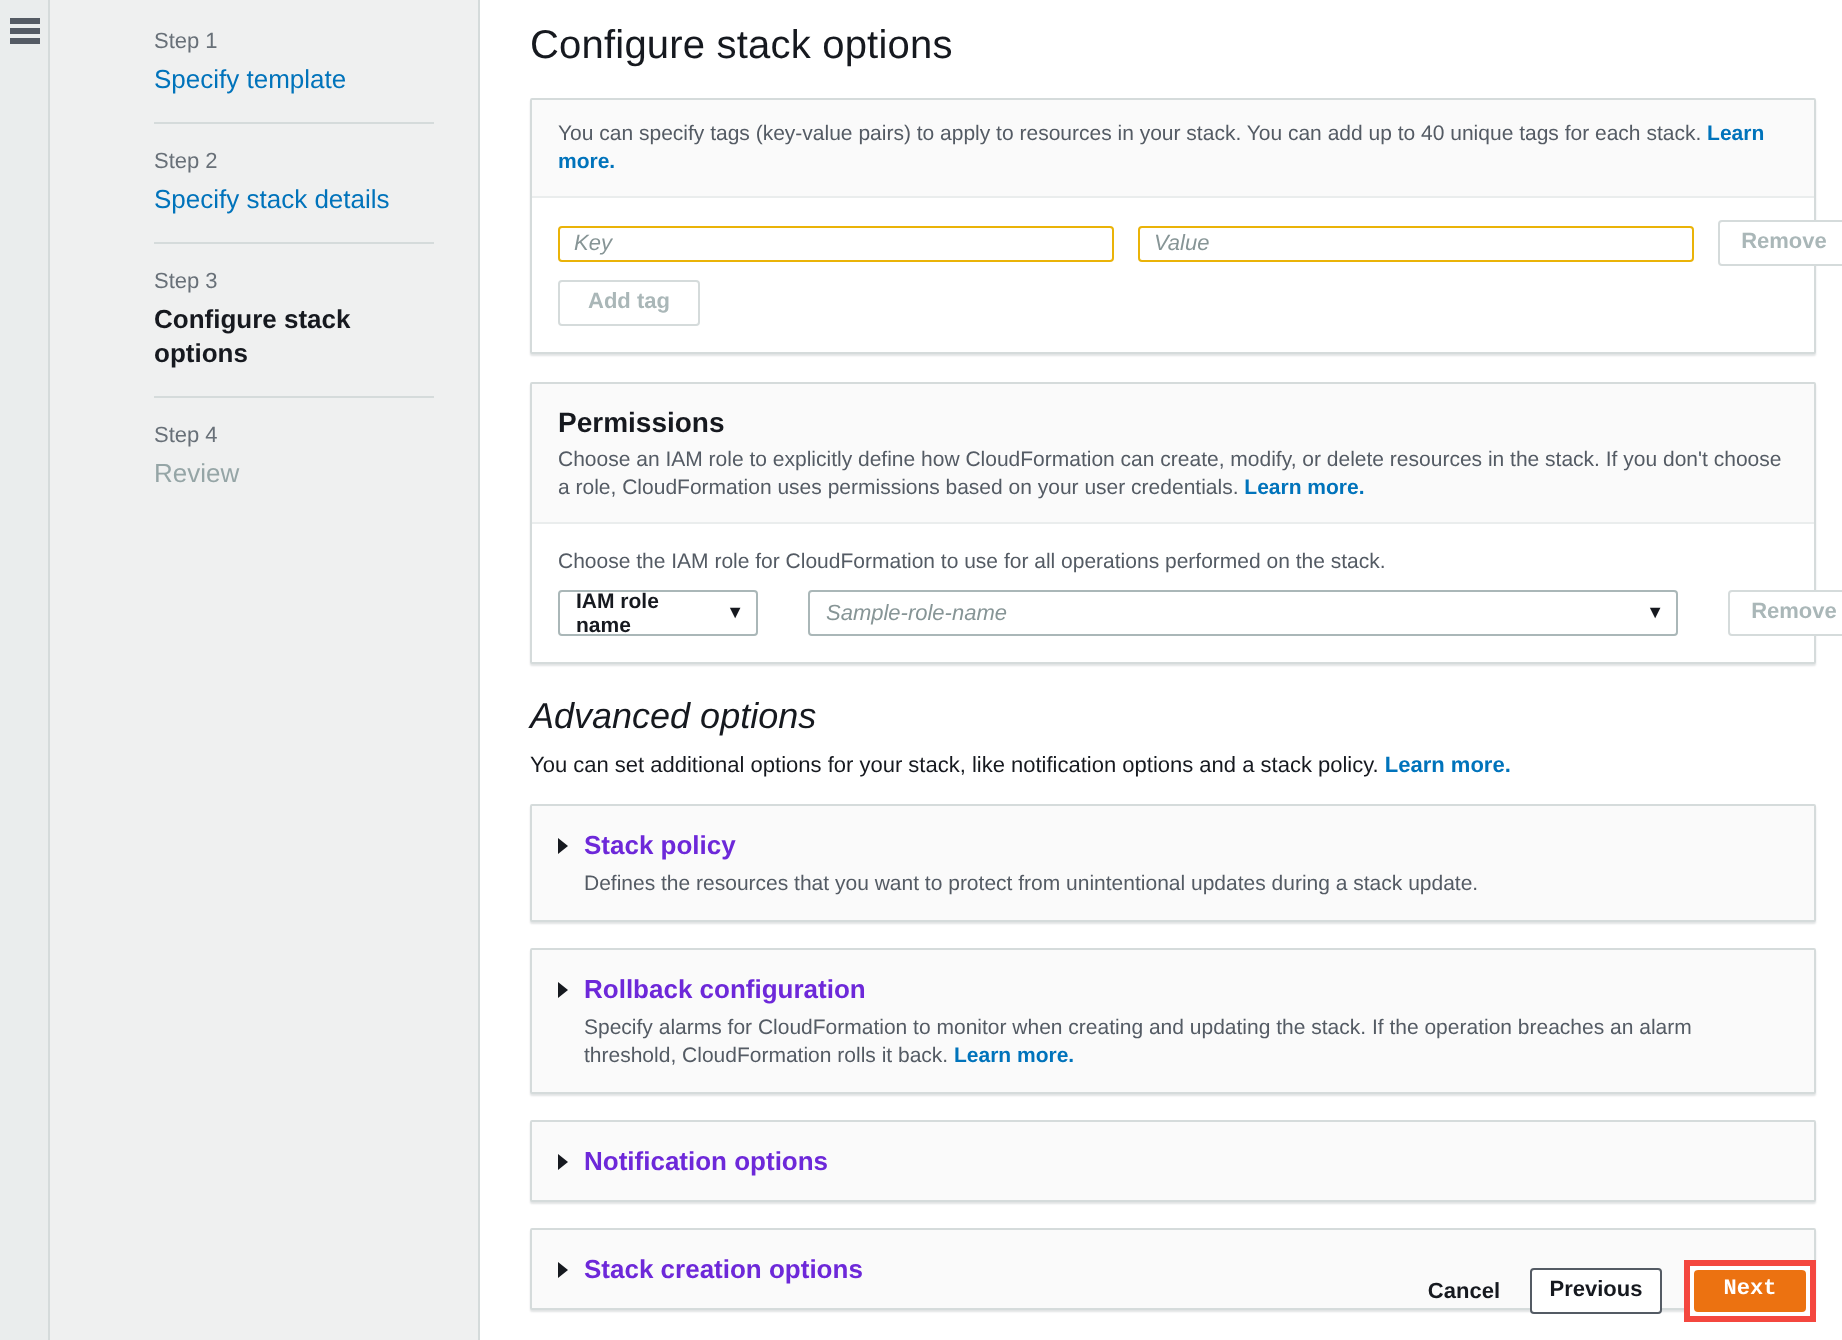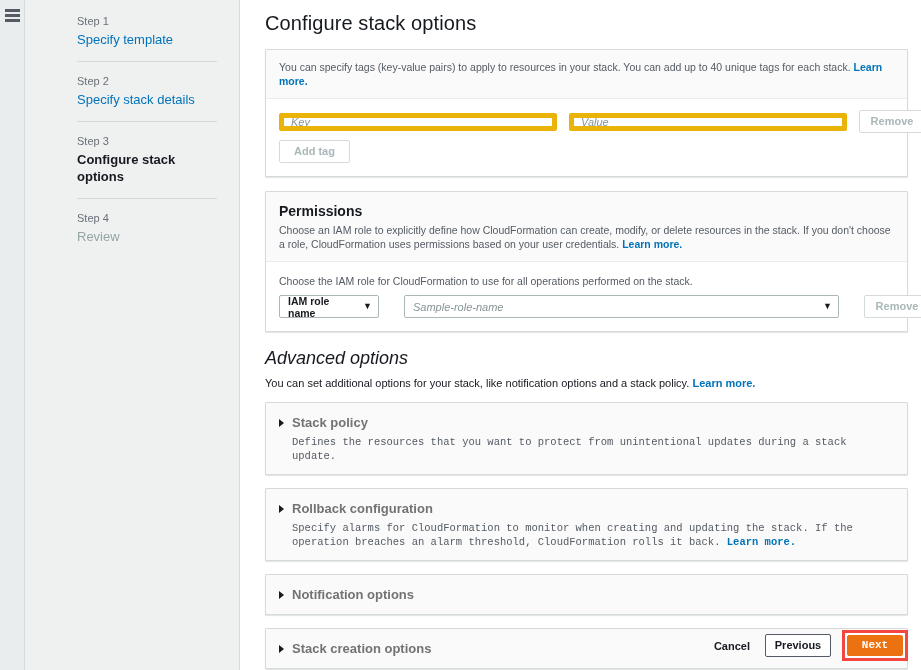--- a/index.html
+++ b/index.html
@@ -83,21 +83,21 @@
     font-size: 10.5px; color: #545b64; line-height: 14px; margin: 0;
   }
   .card-body { padding: 11px 13px 13px 13px; }
   a.lnk, .lnk {
     color: #0073bb; text-decoration: none; font-weight: bold; cursor: pointer;
   }
 
   
   .tag-row { display: flex; align-items: center; gap: 12px; }
   .inp {
-    height: 18px; border: 5px solid #eab308; border-radius: 2px;
+    height: 18px; border: 1px solid #eab308; border-radius: 2px;
     background: #fff; font-size: 11px; color: #16191f;
     padding: 0 7px; outline: none; font-family: "Liberation Sans", sans-serif;
   }
   .inp::placeholder { color: #879596; font-style: italic; }
   .inp.key { width: 278px; flex: 0 0 278px; }
   .inp.value { width: 278px; flex: 0 0 278px; }
   .btn {
     height: 23px; border: 1px solid #545b64; border-radius: 2px;
     background: #fff; color: #16191f; font-size: 11px; font-weight: bold;
     padding: 0 13px; cursor: pointer; font-family: "Liberation Sans", sans-serif;
@@ -147,25 +147,24 @@
     padding: 11px 13px 11px 13px;
   }
   .exp-head { display: flex; align-items: center; }
   .tri {
     width: 0; height: 0;
     border-left: 5px solid #16191f;
     border-top: 4px solid transparent;
     border-bottom: 4px solid transparent;
     margin-right: 8px;
   }
-  .exp-title { font-size: 13px; font-weight: bold; color: #737373; line-height: 17px; }
+  .exp-title { font-size: 13px; font-weight: bold; color: #6d28d9; line-height: 17px; }
   .exp-desc {
     font-size: 10.5px; color: #545b64; line-height: 14px;
     margin: 4px 0 0 13px;
-    font-family: Liberation Mono, monospace;
   }
 
   
   .footer {
     position: absolute; right: 13px; bottom: 9px;
     display: flex; align-items: center; gap: 11px;
   }
   .btn-cancel {
     border: none; background: transparent; color: #16191f;
     font-size: 11px; font-weight: bold; cursor: pointer; padding: 0 4px;

